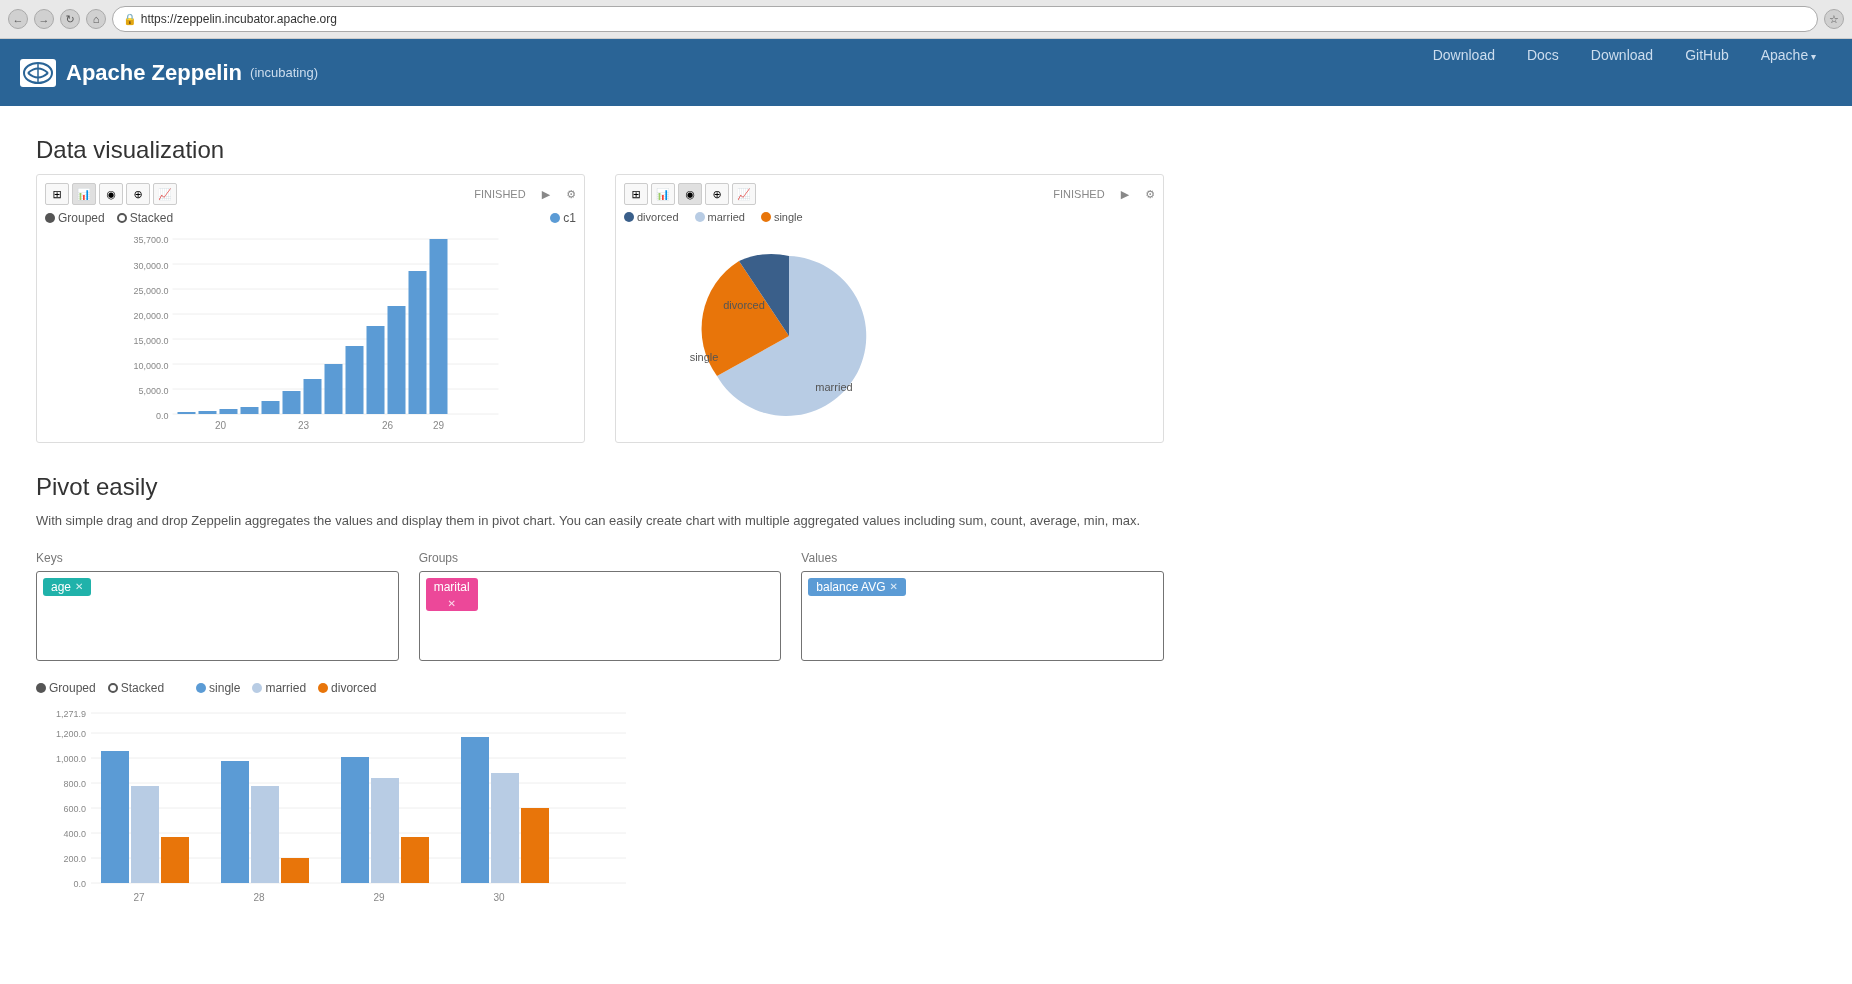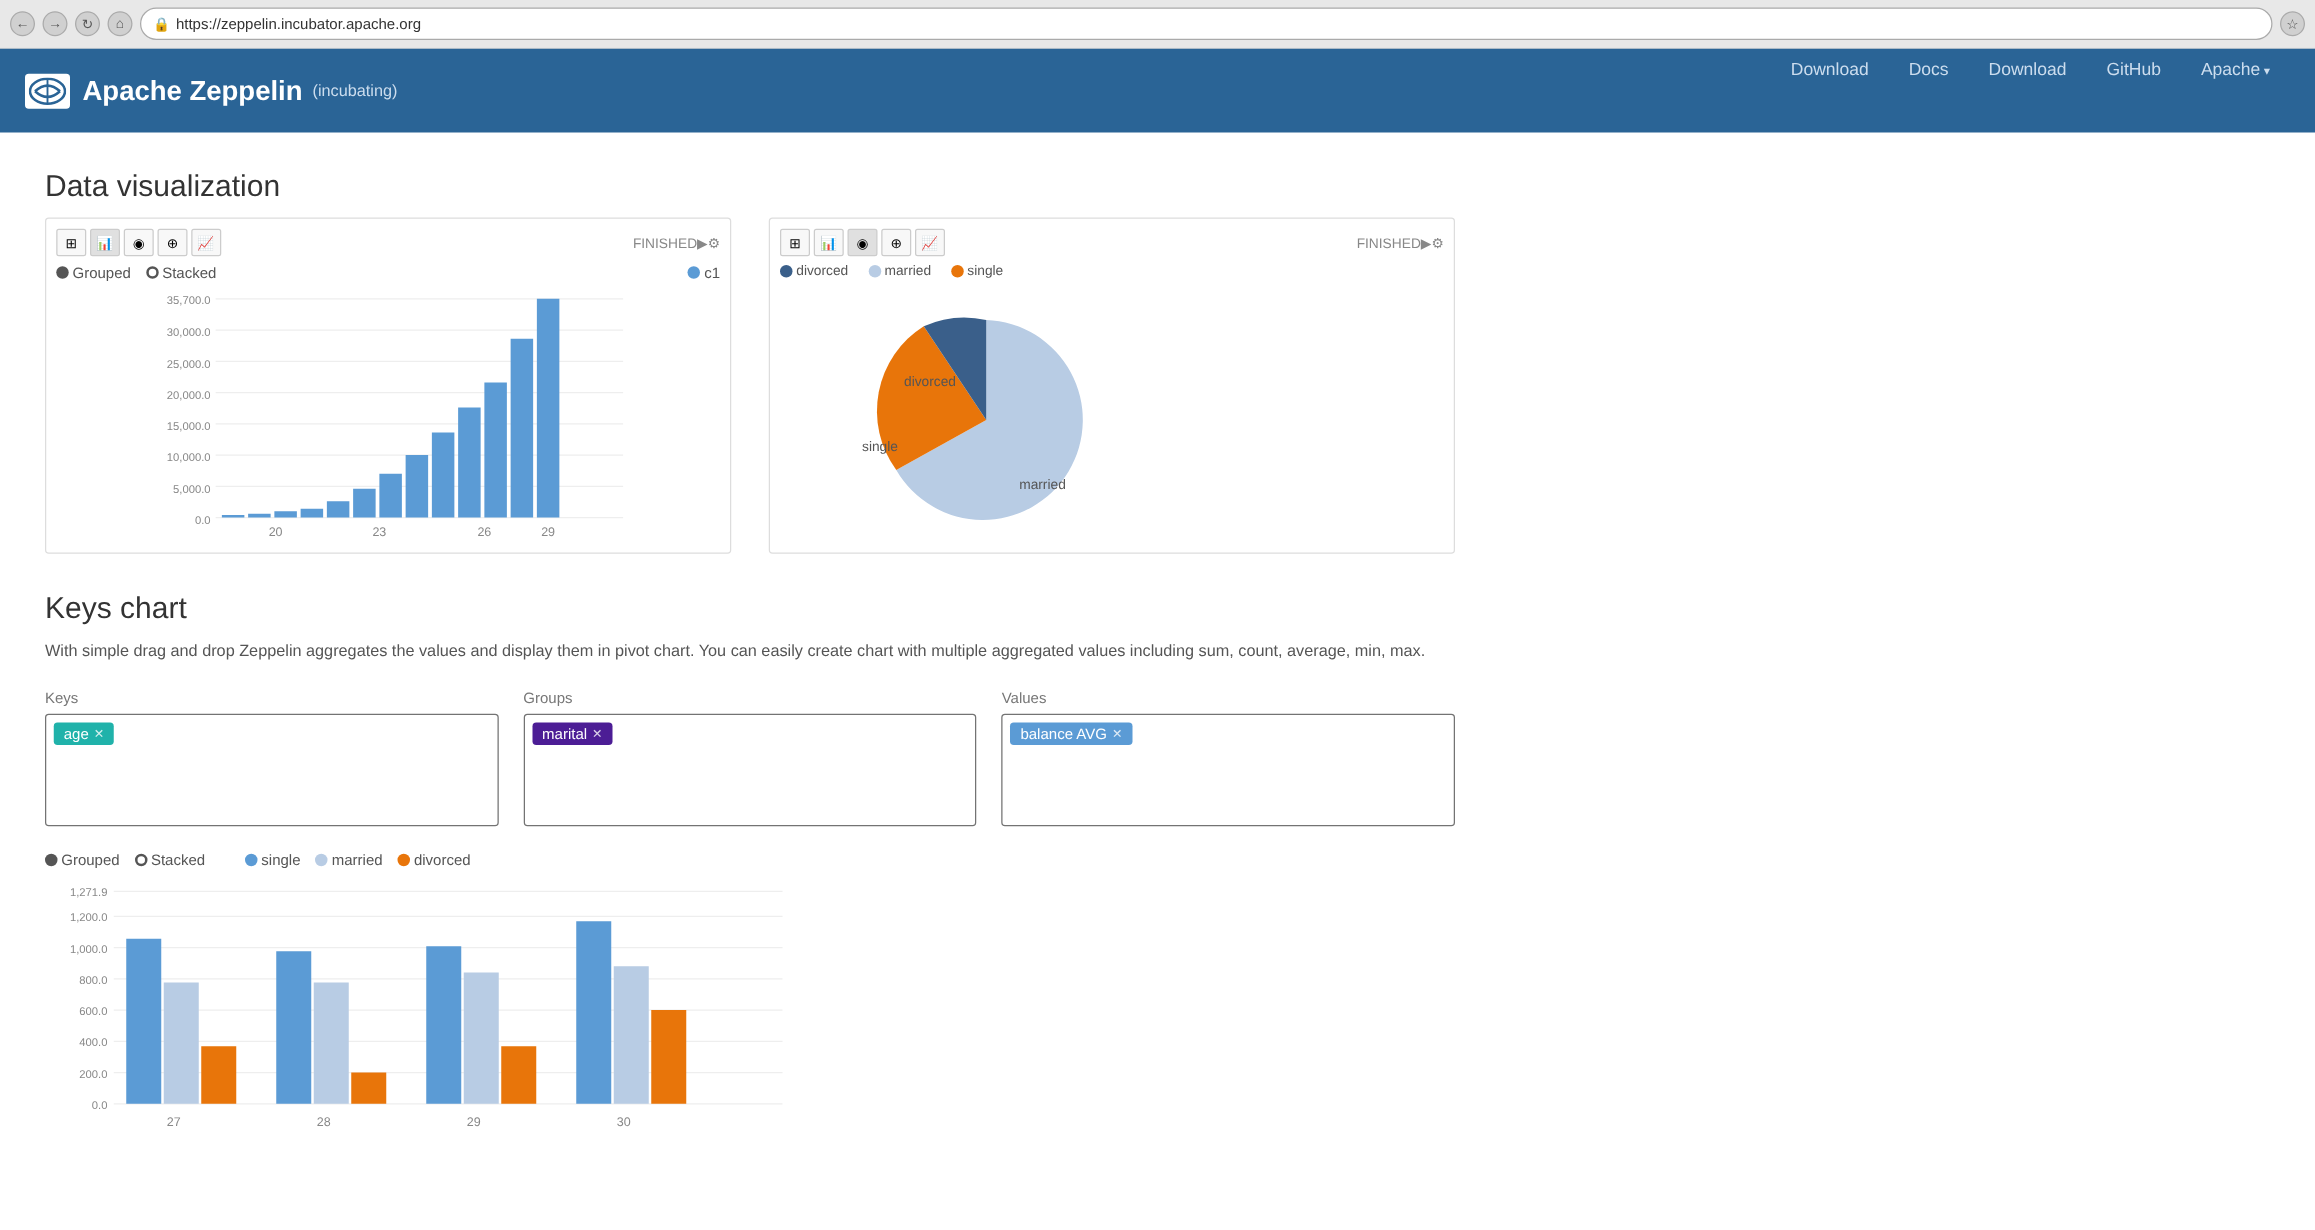--- a/index.html
+++ b/index.html
@@ -140,22 +140,22 @@
       display: flex; align-items: center; justify-content: center;
       font-size: 11px;
     }
     .chart-tool-btn.active {
       background: #e0e0e0;
     }
     .chart-status {
       font-size: 11px;
       color: #888;
       display: flex;
-      align-items: flex-end;
-      gap: 0;
+      align-items: center;
+      gap: 16px;
     }
 
     
     .chart-legend {
       display: flex;
       gap: 12px;
       font-size: 12px;
       color: #555;
       margin-bottom: 6px;
       align-items: center;
@@ -207,21 +207,21 @@
     .pivot-tag {
       display: inline-flex;
       align-items: center;
       padding: 2px 8px;
       border-radius: 3px;
       font-size: 12px;
       color: #fff;
       gap: 4px;
     }
     .pivot-tag.teal { background: #20b2aa; }
-    .pivot-tag.green { background: #4c1d95; }
+    .pivot-tag.green { background: #ec4899; flex-direction: column; }
     .pivot-tag.blue { background: #5b9bd5; }
     .pivot-tag .remove {
       cursor: pointer;
       font-size: 10px;
       opacity: 0.8;
     }
 
     svg text {
       font-family: Arial, sans-serif;
     }
@@ -383,21 +383,21 @@
 
         <path d="M165,105 L115,30 A80,80 0 0,1 165,25 Z" fill="#3a5f8a"></path>
 
         <text x="120" y="78" font-size="11" fill="#555" text-anchor="middle">divorced</text>
         <text x="80" y="130" font-size="11" fill="#555" text-anchor="middle">single</text>
         <text x="210" y="160" font-size="11" fill="#555" text-anchor="middle">married</text>
       </svg>
     </div>
   </div>
 
-  <h2 class="section-title">Keys chart</h2>
+  <h2 class="section-title">Pivot easily</h2>
   <p class="section-desc">With simple drag and drop Zeppelin aggregates the values and display them in pivot chart. You can easily create chart with multiple aggregated values including sum, count, average, min, max.</p>
 
   <div class="pivot-controls">
     <div class="pivot-column">
       <div class="pivot-col-title">Keys</div>
       <div class="pivot-col-box">
         <span class="pivot-tag teal">
           <span>age</span>
           <span class="remove">✕</span>
         </span>

